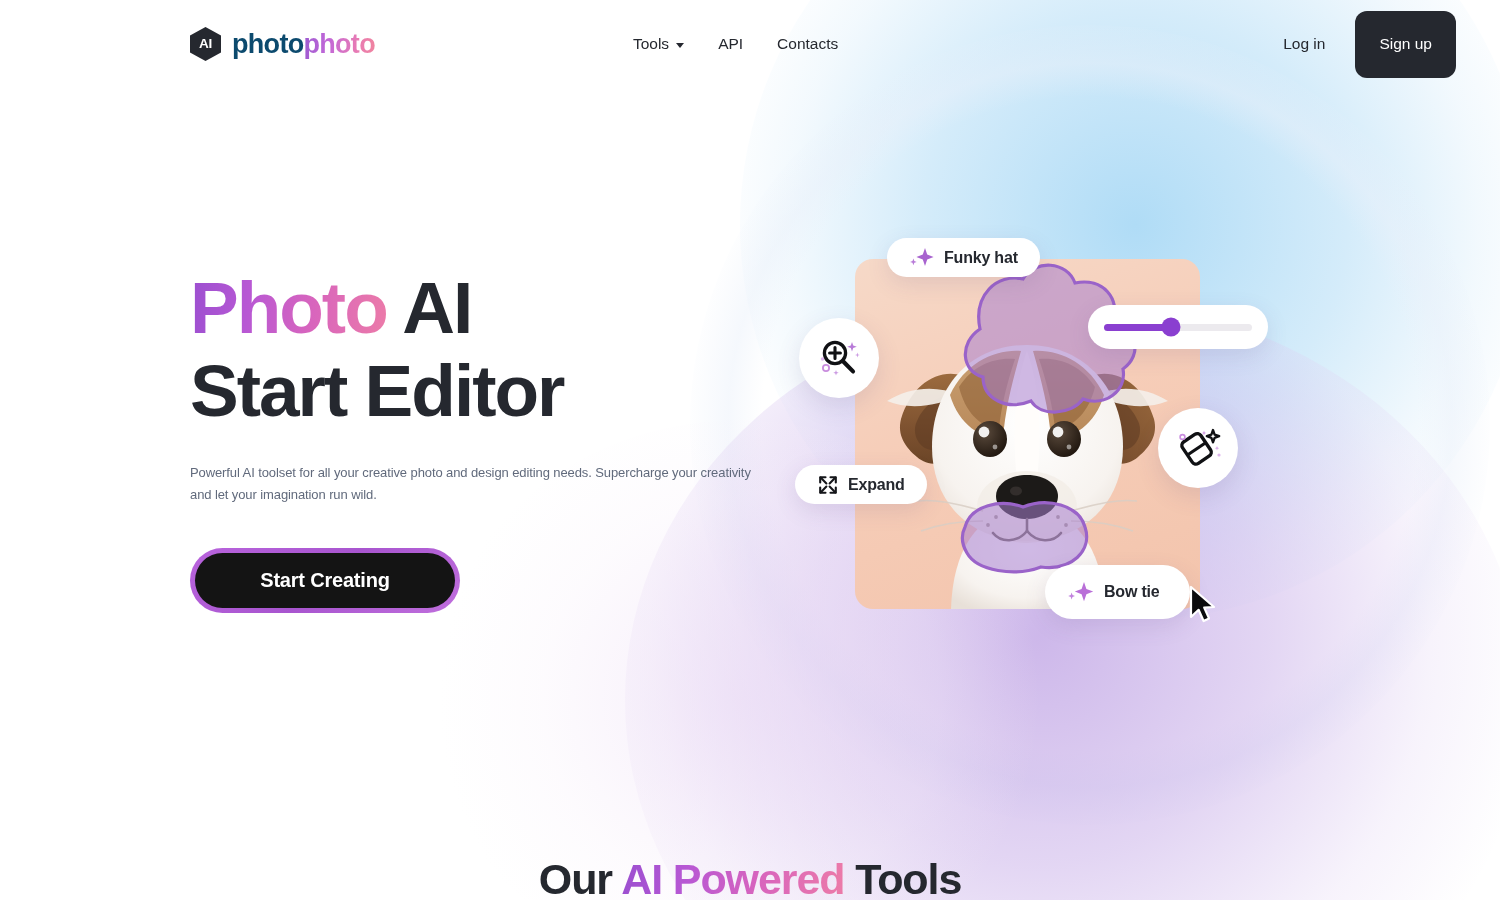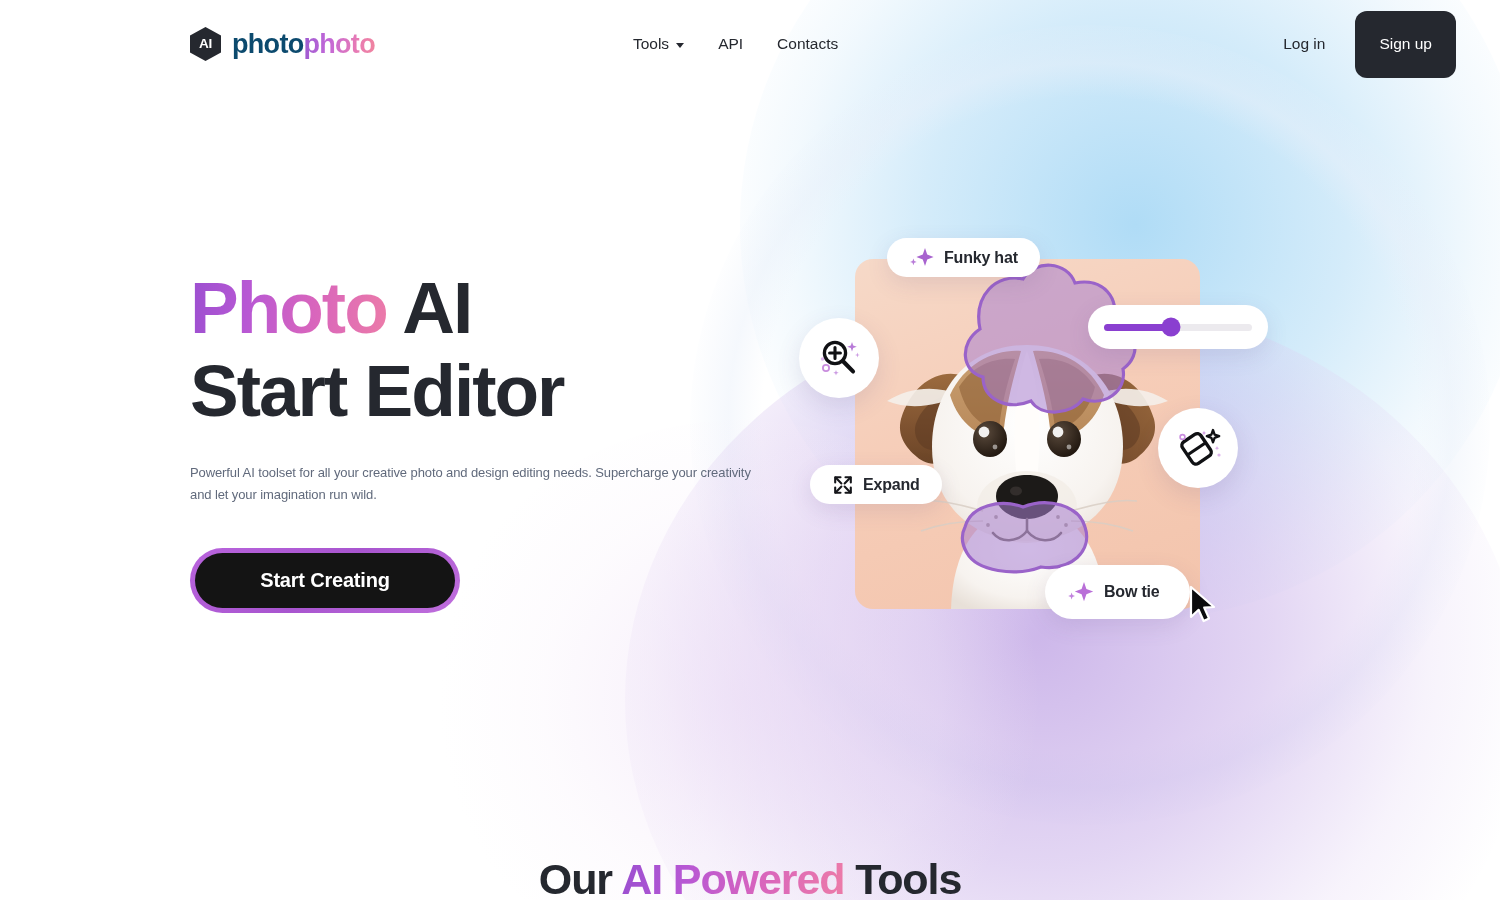--- a/index.html
+++ b/index.html
@@ -245,21 +245,21 @@
     white-space: nowrap;
   }
   .pill-label {
     font-size: 16px;
     font-weight: bold;
     color: #25282f;
     letter-spacing: -0.2px;
   }
 
   .pill-funky { left: 97px; top: 18px; }
-  .pill-expand { left: 20px; top: 245px; }
+  .pill-expand { left: 5px; top: 245px; }
   .pill-bowtie { left: 255px; top: 345px; padding-right: 30px; height: 54px; }
 
   .circle-btn {
     position: absolute;
     width: 80px; height: 80px;
     border-radius: 50%;
     background: #ffffff;
     display: flex;
     align-items: center;
     justify-content: center;

